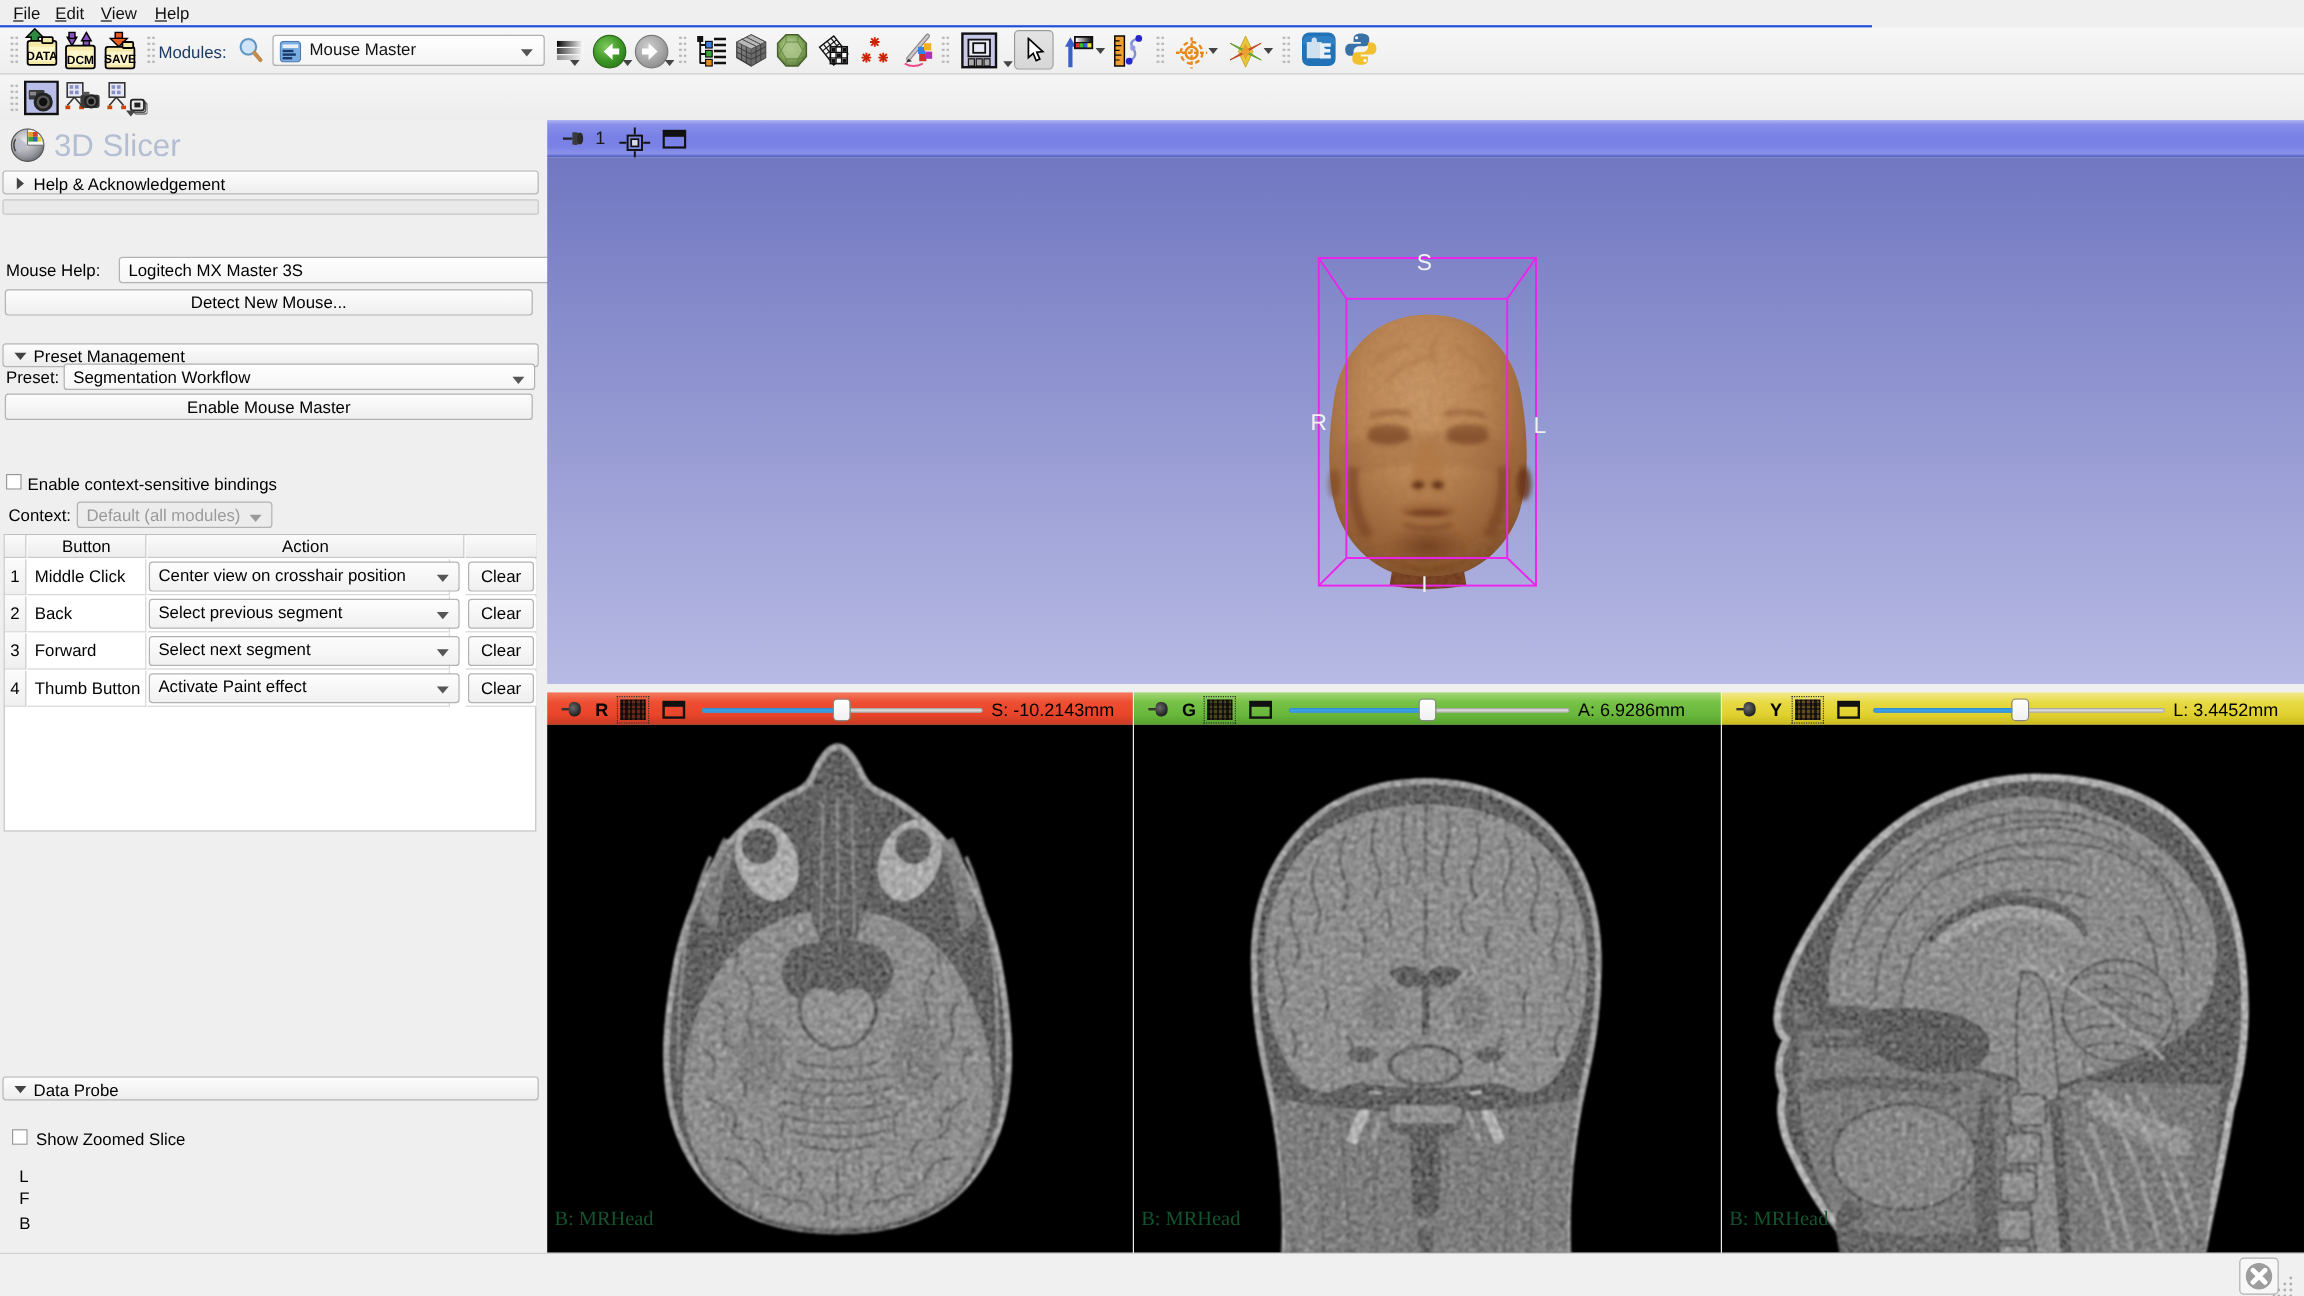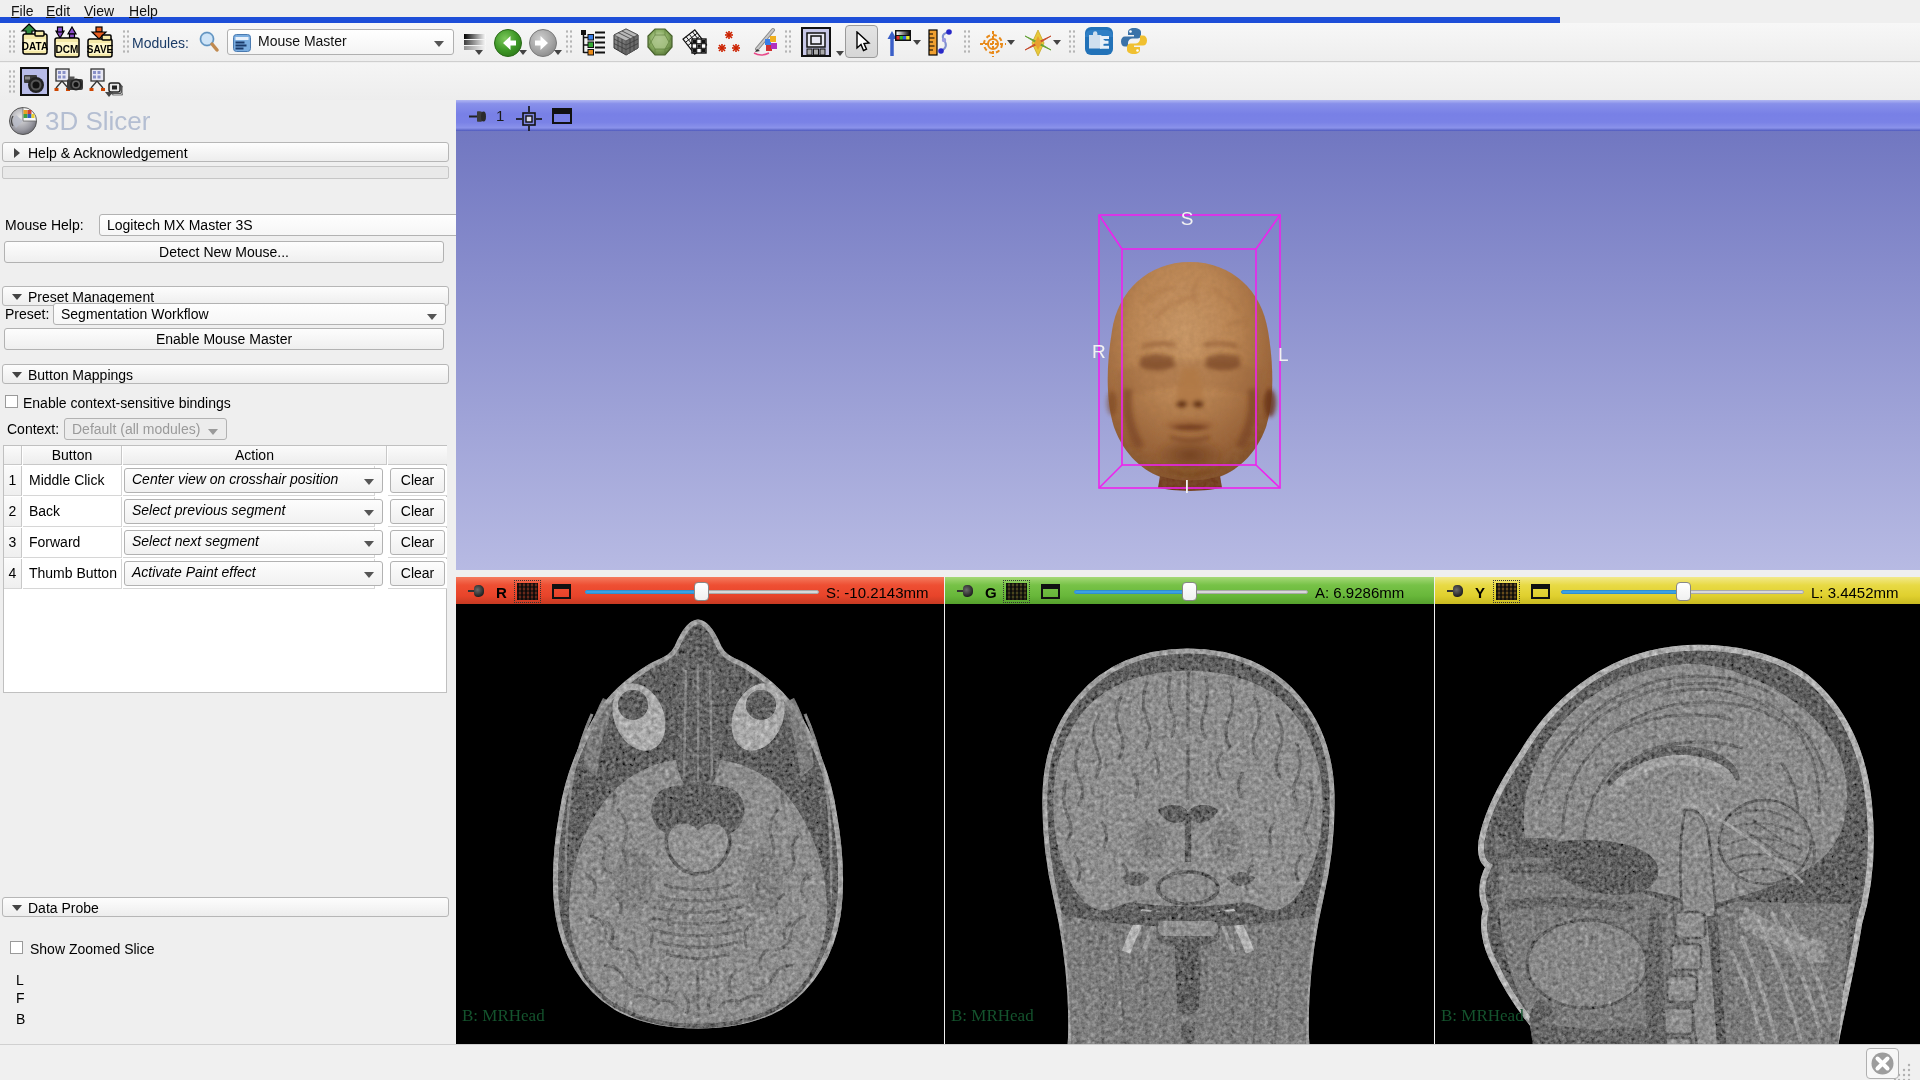--- a/index.html
+++ b/index.html
@@ -1,17 +1,17 @@
 <!DOCTYPE html>
 <html><head>
 <meta charset="utf-8">
 <style>
 * { margin:0; padding:0; box-sizing:border-box; }
 html,body { width:1920px; height:1080px; overflow:hidden; font-family:"Liberation Sans", sans-serif; background:#efefef; }
-#menubar { position:absolute; left:0; top:0; width:1560px; height:23px; background:#efefef; border-bottom:6px solid #1d4ed8; font-size:14px; color:#111; }
+#menubar { position:absolute; left:0; top:0; width:1560px; height:23px; background:#efefef; border-bottom:2px solid #1d4ed8; font-size:14px; color:#111; }
 #menubar > span { position:absolute; top:3px; }
 .ul { text-decoration:underline; }
 #toolbar1 { position:absolute; left:0; top:23px; width:1920px; height:39px; background:linear-gradient(#f7f7f7,#eeeeee); border-bottom:1px solid #cfcfcf; }
 #toolbar2 { position:absolute; left:0; top:63px; width:1920px; height:37px; background:linear-gradient(#f5f5f5,#ededed); }
 .grip { position:absolute; width:7px; height:26px; top:6px;
   background-image:radial-gradient(circle, #b5b5b5 1px, transparent 1.3px);
   background-size:4px 5px; }
 .grip2 { position:absolute; width:7px; height:24px; top:6px;
   background-image:radial-gradient(circle, #b5b5b5 1px, transparent 1.3px);
   background-size:4px 5px; }
@@ -57,21 +57,21 @@
   repeating-linear-gradient(90deg,rgba(10,10,10,0.85) 0 2px,rgba(60,30,20,0.5) 2px 4px),
   repeating-linear-gradient(0deg,rgba(10,10,10,0.85) 0 2px,rgba(60,30,20,0.5) 2px 4px);
   outline:1px dotted #333; outline-offset:2px; }
 .swin { position:absolute; width:19px; height:15px; background:#fff0; border:2px solid #111; }
 .swin::before { content:""; position:absolute; left:-1px; top:-1px; width:17px; height:4px; background:#111; }
 
 #btntable { position:absolute; left:3px; top:345px; width:444px; height:248px; background:#fff; border:1px solid #c0c0c0; }
 .th { position:absolute; top:0; height:19px; background:linear-gradient(#fbfbfb,#ededed); border-right:1px solid #c8c8c8; border-bottom:1px solid #c8c8c8; font-size:14px; text-align:center; line-height:19px; color:#000; }
 .rn { position:absolute; left:0; width:18px; height:30px; background:linear-gradient(#fbfbfb,#efefef); border-right:1px solid #c8c8c8; border-bottom:1px solid #d6d6d6; font-size:14px; text-align:center; line-height:29px; color:#000; }
 .bcell { position:absolute; left:19px; width:99px; height:30px; border-right:1px solid #d6d6d6; border-bottom:1px solid #d6d6d6; font-size:14px; color:#000; line-height:29px; padding-left:6px; background:#fff; }
-.acell { position:absolute; left:119px; width:252px; height:30px; border-right:1px solid #d6d6d6; border-bottom:1px solid #d6d6d6; background:#fff;font-style:italic; }
+.acell { position:absolute; left:119px; width:252px; height:30px; border-right:1px solid #d6d6d6; border-bottom:1px solid #d6d6d6; background:#fff; }
 .ccell { position:absolute; left:384px; width:59px; height:30px; border-bottom:1px solid #d6d6d6; background:#fff; }
 .acombo { position:absolute; left:1px; top:2px; width:259px; height:25px; background:linear-gradient(#fdfdfd,#f1f1f1); border:1px solid #b2b2b2; border-radius:3px; font-size:14px; color:#000; }
 .clearbtn { position:absolute; left:2px; top:2px; width:55px; height:25px; background:linear-gradient(#fdfdfd,#efefef); border:1px solid #b2b2b2; border-radius:3px; font-size:14px; color:#000; text-align:center; line-height:23px; }
 #statusbar { position:absolute; left:0; top:1044px; width:1920px; height:36px; background:#f0f0f0; border-top:1px solid #d0d0d0; }
 #closebtn { position:absolute; left:1866px; top:3px; width:33px; height:31px; background:#f7f7f7; border:1px solid #b0b0b0; border-radius:4px; }
 </style>
 </head>
 <body>
 <div id="menubar">
   <span style="left:11px"><span class="ul">F</span>ile</span>
@@ -436,24 +436,20 @@
   <div class="hdrbox" style="top:186px">
       <span class="tri-d"></span>
       <span class="htxt">Preset Management</span>
     </div>
   <div class="lbl" style="left:5px;top:206px">Preset:</div>
   <div class="combo" style="left:53px;top:203px;width:393px">
       <span class="ctext">Segmentation Workflow</span>
       <span class="carrow"></span>
     </div>
   <div class="btn" style="top:228px">Enable Mouse Master</div>
-  <div class="hdrbox" style="top:264px">
-      <span class="tri-d"></span>
-      <span class="htxt">Button Mappings</span>
-    </div>
   <div class="cb" style="left:5px;top:295px"></div>
   <div class="lbl" style="left:23px;top:295px">Enable context-sensitive bindings</div>
   <div class="lbl" style="left:7px;top:321px">Context:</div>
   <div class="combo" style="left:64px;top:318px;width:163px;background:#ececec;">
       <span class="ctext" style="color:#9a9a9a">Default (all modules)</span>
       <span class="carrow" style="border-top-color:#9a9a9a"></span>
     </div>
   <div id="btntable">
     <div class="th" style="left:0;width:18px"></div>
     <div class="th" style="left:19px;width:99px">Button</div>

